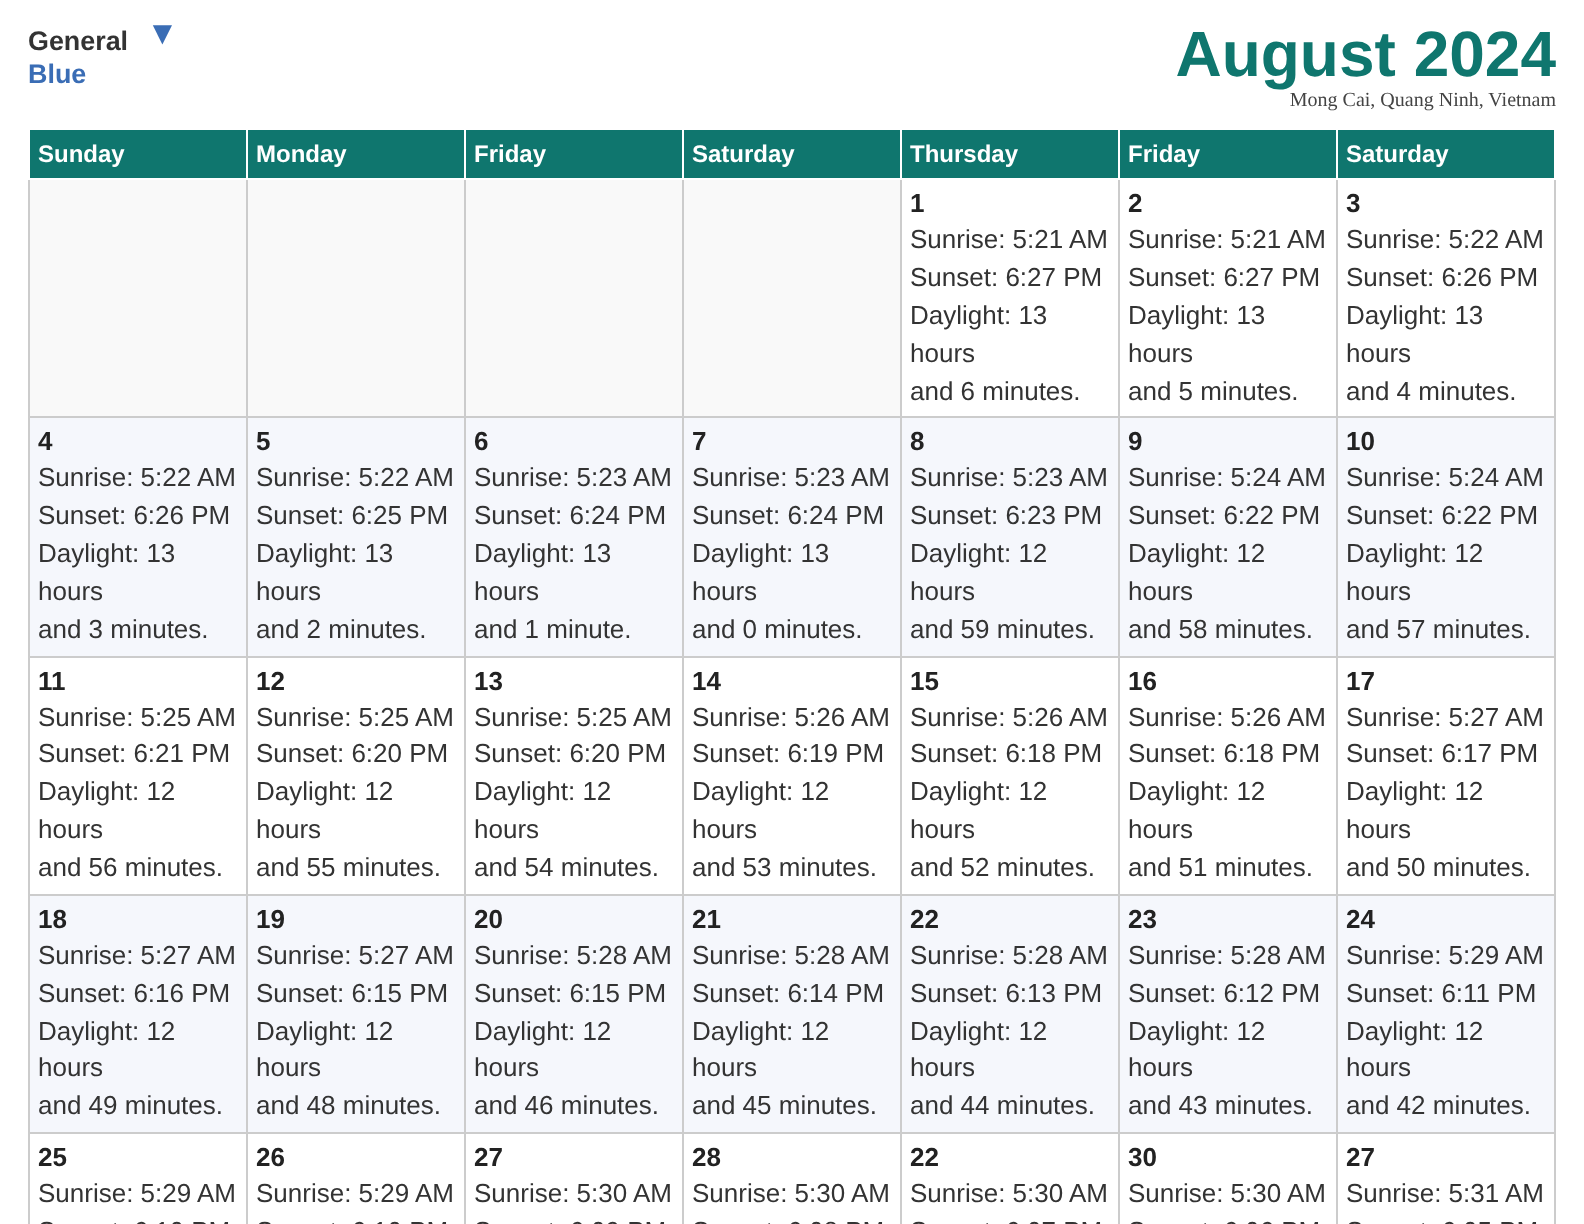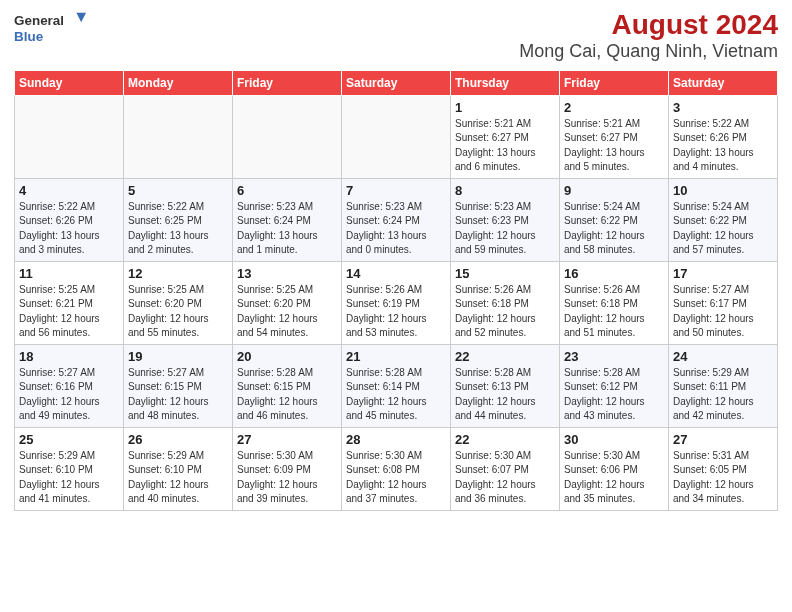--- a/index.html
+++ b/index.html
@@ -28,37 +28,38 @@
       gap: 4px;
     }
     .logo-icon {
       width: 32px;
       height: 32px;
     }
     .title-block {
       text-align: right;
     }
     .title-block h1 {
-      font-size: 28px;
+      font-size: 32px;
       font-weight: bold;
-      color: #b91c1c;
+      color: #0f766e;
       line-height: 1.1;
     }
     .title-block h2 {
-      font-size: 18px;
+      font-size: 10px;
       color: #444;
       font-weight: normal;
+      font-family: Liberation Serif, serif;
     }
     .calendar {
       width: 100%;
       border-collapse: collapse;
       table-layout: fixed;
     }
     .calendar thead tr th {
-      background: #ef4444;
+      background: #0f766e;
       color: #fff;
       font-size: 12px;
       font-weight: bold;
       padding: 5px 4px;
       text-align: left;
       border: 1px solid #fff;
     }
     .calendar tbody tr td {
       border: 1px solid #ccc;
       vertical-align: top;
@@ -75,21 +76,21 @@
       background: #f5f7fc;
     }
     .day-number {
       font-size: 13px;
       font-weight: bold;
       color: #222;
       display: block;
       margin-bottom: 2px;
     }
     .day-info {
-      font-size: 10px;
+      font-size: 13px;
       color: #333;
       line-height: 1.45;
     }
   </style>
 </head>
 <body>
 
 <div class="page">
   <div class="header">
     <div class="logo">

